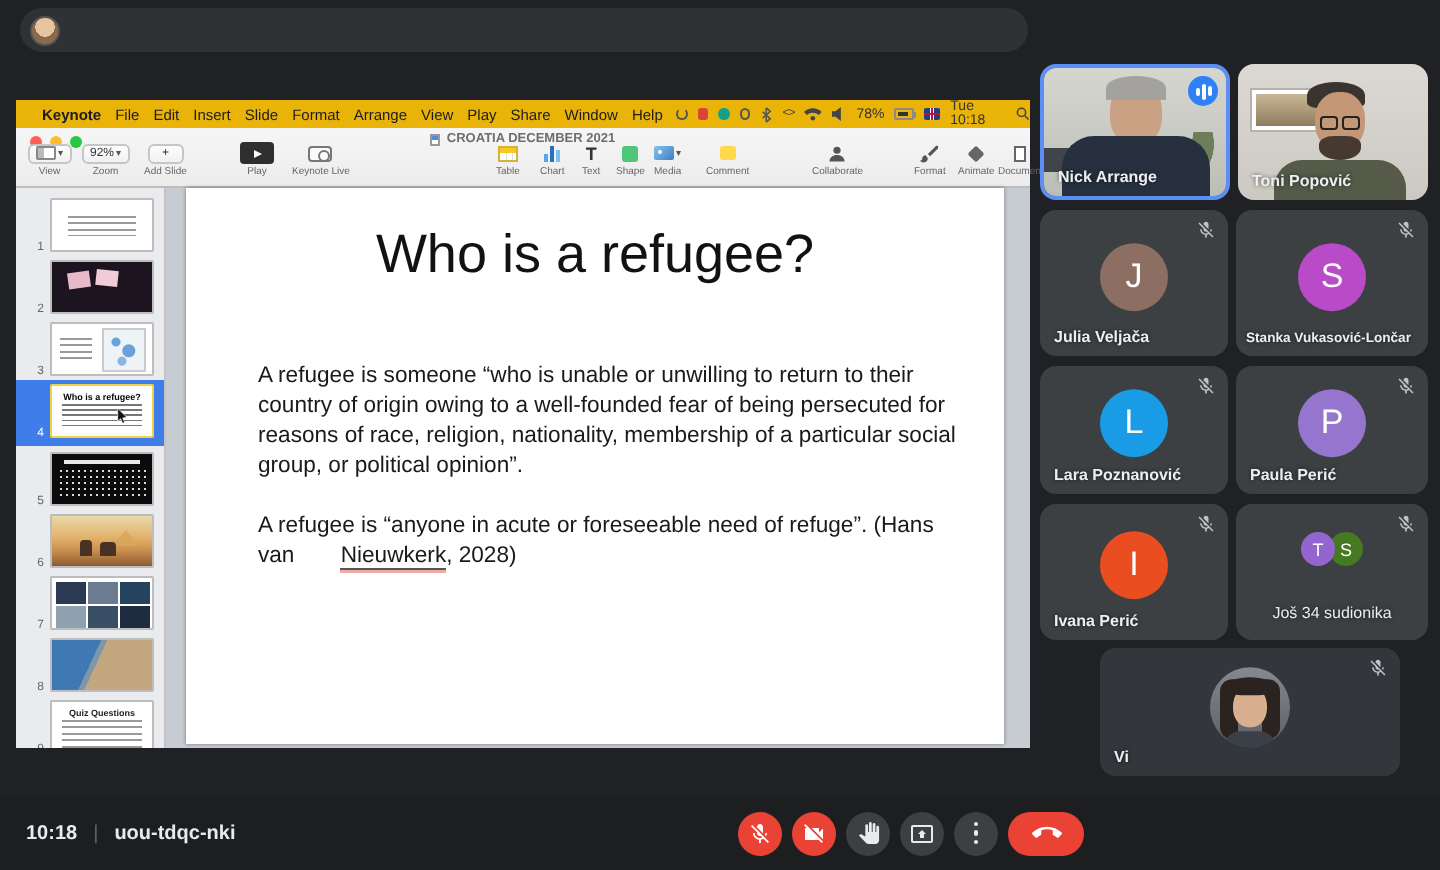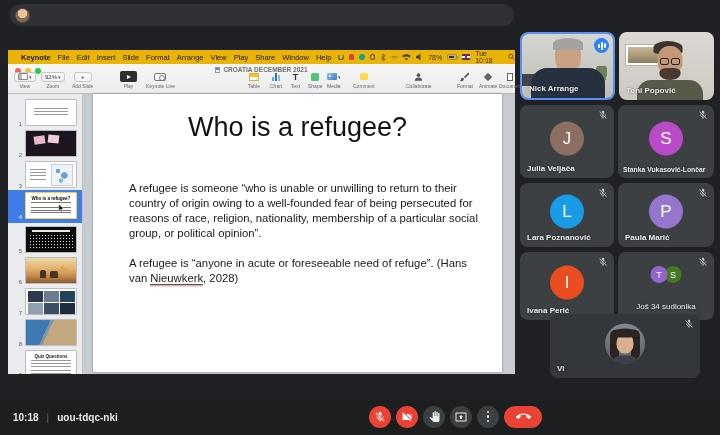--- a/index.html
+++ b/index.html
@@ -119,33 +119,33 @@
   .th8 { background:linear-gradient(115deg, #3e79b4 0 40%, #7e97a8 40% 45%, #c3a87f 45% 100%); }
   .th9-label { font-size:4.5px; font-weight:bold; text-align:center; margin-top:2.5px; color:#222; }
   .th9-l { width:40px; height:14px; margin:1.5px 0 0 5px; }
 
   .kn-canvas { flex:1; background:#c7cbd2; position:relative; }
   .slide { position:absolute; left:10px; right:13px; top:0; bottom:2px; background:#fff;
     box-shadow:0 0 2px rgba(0,0,0,.4); }
   .sl-title { margin-top:18px; text-align:center; font-size:27px; color:#121212; }
   .sl-body { position:absolute; left:36px; top:87px; width:356px; font-size:11.3px; line-height:1.33; color:#1a1a1a; }
   .sl-body p + p { margin-top:15px; }
-  .sp-underline { border-bottom:1px solid #555; box-shadow:0 1.5px 0 rgba(214,72,56,.45); }
+  .sp-underline { border-bottom:1px solid #555; box-shadow:0 1.5px 0 rgba(214,72,56,.45);margin-left:20px; }
 
   
   .tile { position:absolute; background:#3c4043; border-radius:8px; overflow:hidden; }
   .t-nick { left:520px; top:32px; width:95px; height:68px; border:2px solid #5b8ff5; }
   .t-toni { left:619px; top:32px; width:95px; height:68px; }
   .t-julia { left:520px; top:105px; width:94px; height:73px; }
   .t-stanka { left:618px; top:105px; width:96px; height:73px; }
   .t-lara { left:520px; top:183px; width:94px; height:64px; }
   .t-paula { left:618px; top:183px; width:96px; height:64px; }
   .t-ivana { left:520px; top:252px; width:94px; height:68px; }
   .t-jos { left:618px; top:252px; width:96px; height:68px; }
-  .t-vi { left:550px; top:314px; width:150px; height:64px; }
+  .t-vi { left:550px; top:324px; width:150px; height:64px; }
   .tname { position:absolute; left:7px; bottom:5px; color:#eceff1; font-size:8px; font-weight:bold;
     text-shadow:0 0 2px rgba(0,0,0,.6); white-space:nowrap; }
   .tname.small { font-size:6.8px; left:5px; }
   .tname.center { left:0; right:0; bottom:9px; text-align:center; font-weight:normal; font-size:8px; }
   .avatar { position:absolute; left:50%; top:50%; transform:translate(-50%,-60%); width:34px; height:34px;
     border-radius:50%; display:flex; align-items:center; justify-content:center; color:#fff; font-size:17px; }
   .av-julia{background:#8d6e63} .av-stanka{background:#ba4bc8} .av-lara{background:#1a9be5}
   .av-paula{background:#9575cd} .av-ivana{background:#ea4d20}
   .duo { position:absolute; left:50%; top:14px; transform:translateX(-50%); display:flex; }
   .duo i { width:17px; height:17px; border-radius:50%; display:flex; align-items:center; justify-content:center;
@@ -529,21 +529,21 @@
       <path fill="#c0c4c8" d="M19 11h-1.7c0 .74-.16 1.43-.43 2.05l1.23 1.23c.56-.98.9-2.09.9-3.28zm-4.02.17c0-.06.02-.11.02-.17V5c0-1.66-1.34-3-3-3S9 3.34 9 5v.18l5.98 5.99zM4.27 3L3 4.27l6.01 6.01V11c0 1.66 1.33 3 2.99 3 .22 0 .44-.03.65-.08l1.66 1.66c-.71.33-1.5.52-2.31.52-2.76 0-5.3-2.1-5.3-5.1H5c0 3.41 2.72 6.23 6 6.72V21h2v-3.28c.91-.13 1.77-.45 2.54-.9L19.73 21 21 19.73 4.27 3z"></path>
     </svg>
   <span class="tname">Lara Poznanović</span>
 </div>
 
 <div class="tile t-paula">
   <span class="avatar av-paula">P</span>
   <svg class="mute" viewBox="0 0 24 24">
       <path fill="#c0c4c8" d="M19 11h-1.7c0 .74-.16 1.43-.43 2.05l1.23 1.23c.56-.98.9-2.09.9-3.28zm-4.02.17c0-.06.02-.11.02-.17V5c0-1.66-1.34-3-3-3S9 3.34 9 5v.18l5.98 5.99zM4.27 3L3 4.27l6.01 6.01V11c0 1.66 1.33 3 2.99 3 .22 0 .44-.03.65-.08l1.66 1.66c-.71.33-1.5.52-2.31.52-2.76 0-5.3-2.1-5.3-5.1H5c0 3.41 2.72 6.23 6 6.72V21h2v-3.28c.91-.13 1.77-.45 2.54-.9L19.73 21 21 19.73 4.27 3z"></path>
     </svg>
-  <span class="tname">Paula Marić</span>
+  <span class="tname">Paula Perić</span>
 </div>
 
 <div class="tile t-ivana">
   <span class="avatar av-ivana">I</span>
   <svg class="mute" viewBox="0 0 24 24">
       <path fill="#c0c4c8" d="M19 11h-1.7c0 .74-.16 1.43-.43 2.05l1.23 1.23c.56-.98.9-2.09.9-3.28zm-4.02.17c0-.06.02-.11.02-.17V5c0-1.66-1.34-3-3-3S9 3.34 9 5v.18l5.98 5.99zM4.27 3L3 4.27l6.01 6.01V11c0 1.66 1.33 3 2.99 3 .22 0 .44-.03.65-.08l1.66 1.66c-.71.33-1.5.52-2.31.52-2.76 0-5.3-2.1-5.3-5.1H5c0 3.41 2.72 6.23 6 6.72V21h2v-3.28c.91-.13 1.77-.45 2.54-.9L19.73 21 21 19.73 4.27 3z"></path>
     </svg>
   <span class="tname">Ivana Perić</span>
 </div>
 

